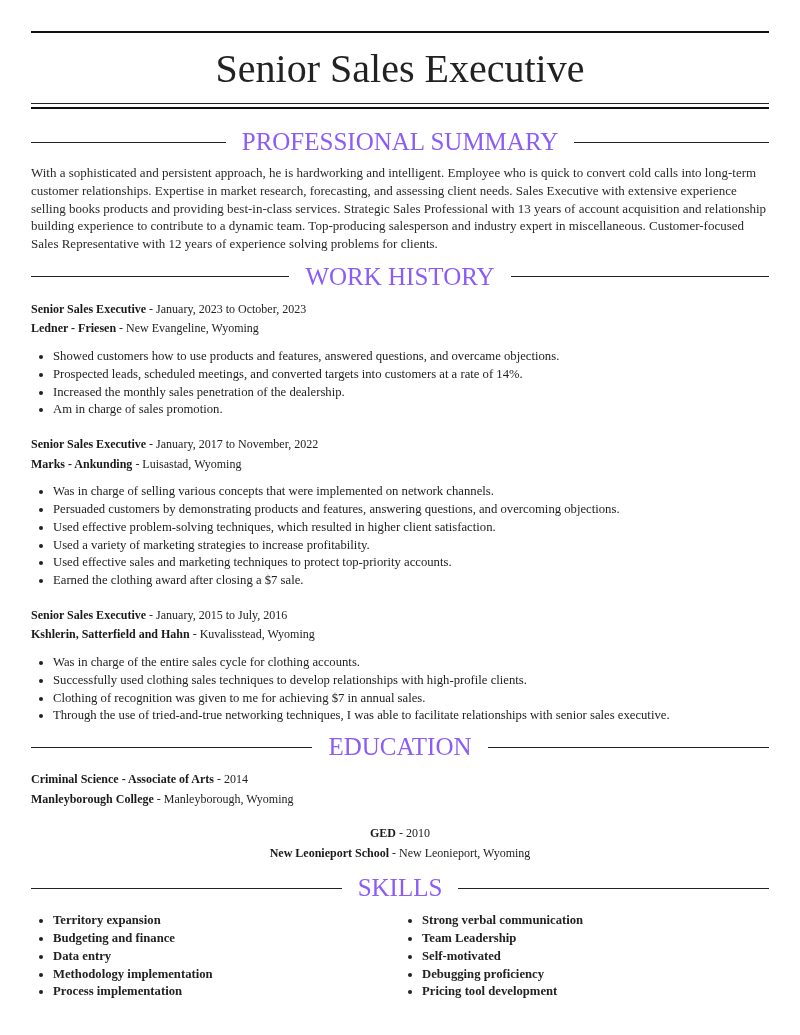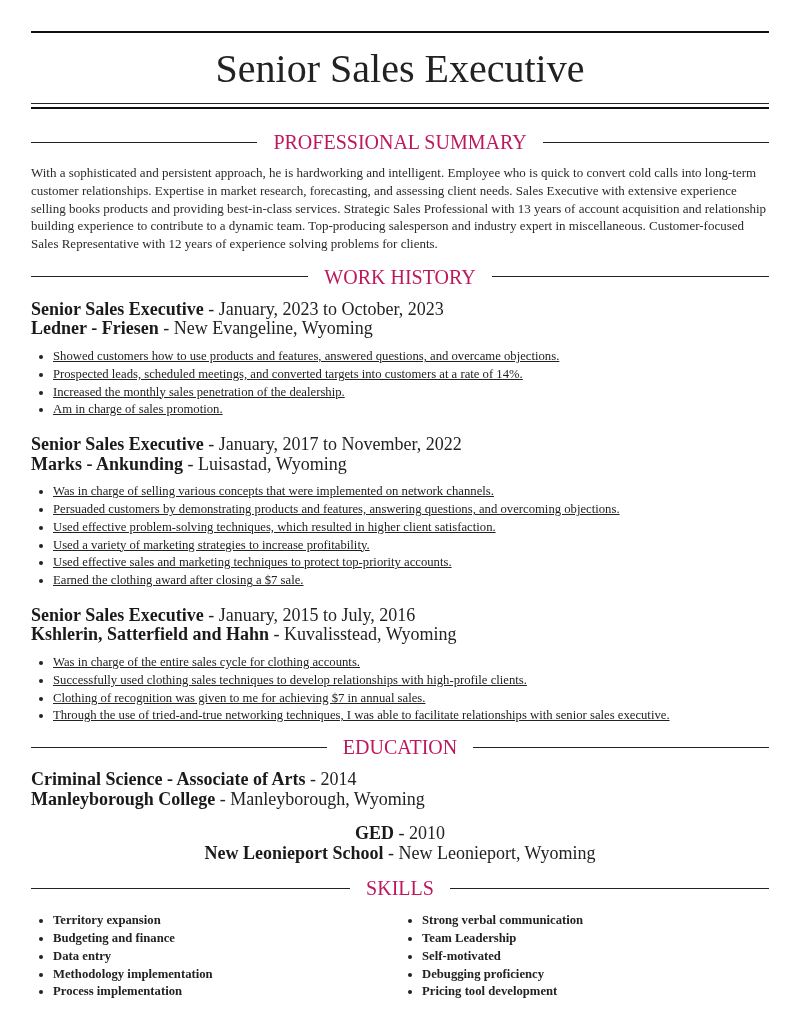--- a/index.html
+++ b/index.html
@@ -19,33 +19,33 @@
     .double-rule .r2 { border-top: 2px solid #111; margin-top: 3px; }
     .contact {
       text-align: center; font-size: 13.5px; margin-top: 17px; line-height: 18px;
     }
     .contact .sep { margin: 0 8px; }
     .section-head {
       display: flex; align-items: center; margin-top: 22px;
     }
     .section-head .line { flex: 1; border-top: 1px solid #222; height: 0; }
     .section-head .label {
-      font-size: 20px; padding: 0 16px; line-height: 22px; color: #be185d;
+      font-size: 25px; padding: 0 16px; line-height: 22px; color: #8b5cf6;
     }
     .summary {
       font-size: 13px; line-height: 17.8px; margin-top: 11px; color: #2a2a2a;
     }
     .job { margin-top: 14px; }
     .job:first-of-type { margin-top: 12px; }
-    .meta { font-size: 18px; line-height: 19.5px; }
+    .meta { font-size: 12px; line-height: 19.5px; }
     .meta b { font-weight: bold; color: #1a1a1a; }
     ul.bullets {
       margin: 9px 0 0 0; padding-left: 22px; font-size: 12.7px; line-height: 17.8px;
     }
-    ul.bullets li { margin: 0; padding-left: 0; text-decoration: underline; }
+    ul.bullets li { margin: 0; padding-left: 0; }
     .edu { margin-top: 12px; }
     .edu + .edu { margin-top: 15px; text-align: center; }
     .skills {
       display: flex; margin-top: 13px; font-weight: bold;
     }
     .skills ul { flex: 1; margin: 0; padding-left: 22px; font-size: 12.7px; line-height: 17.8px; }
   </style>
 </head>
 <body>
 

